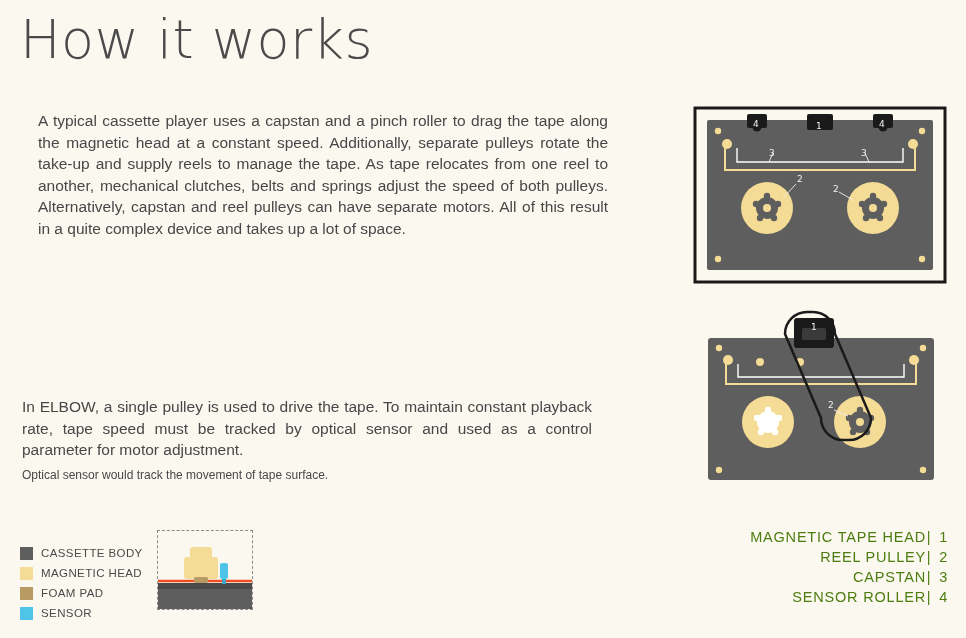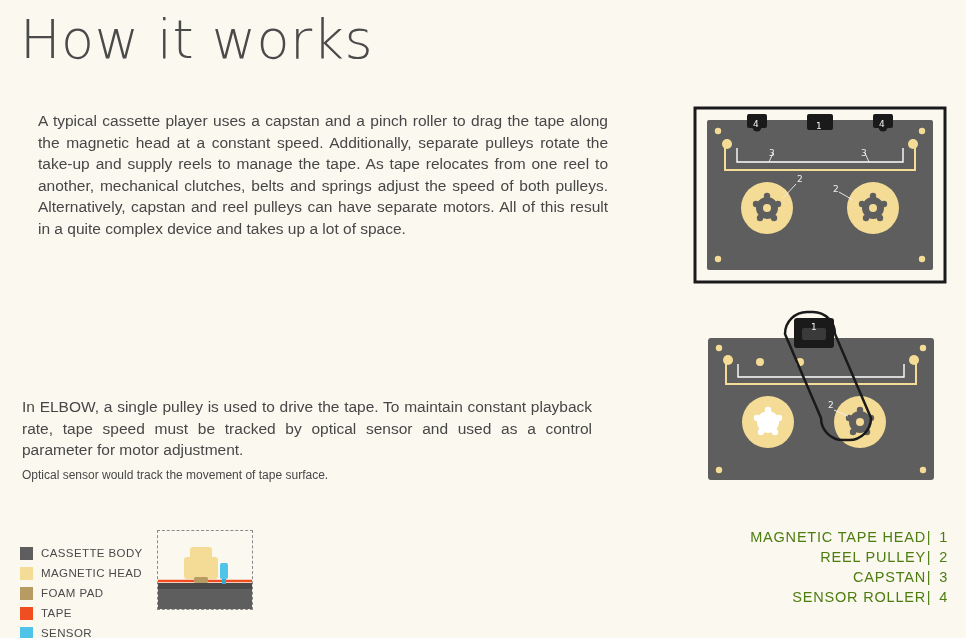--- a/index.html
+++ b/index.html
@@ -235,24 +235,20 @@
     </div>
     <div class="legend-row">
       <span class="legend-swatch" style="background:#f4dc96"></span>
       <span class="legend-label">MAGNETIC HEAD</span>
     </div>
     <div class="legend-row">
       <span class="legend-swatch" style="background:#b79b63"></span>
       <span class="legend-label">FOAM PAD</span>
     </div>
     <div class="legend-row">
-      <span class="legend-swatch" style="background:#f04d20"></span>
-      <span class="legend-label">TAPE</span>
-    </div>
-    <div class="legend-row">
       <span class="legend-swatch" style="background:#4fc3e8"></span>
       <span class="legend-label">SENSOR</span>
     </div>
   </div>
 
   <div class="thumb">
     <svg width="94" height="78" viewBox="0 0 94 78" xmlns="http://www.w3.org/2000/svg">
       <rect x="0" y="0" width="94" height="78" fill="#fbf8f0"></rect>
 
       <path d="M0,56 L94,56 L94,78 L0,78 Z" fill="#5e5e5e"></path>

